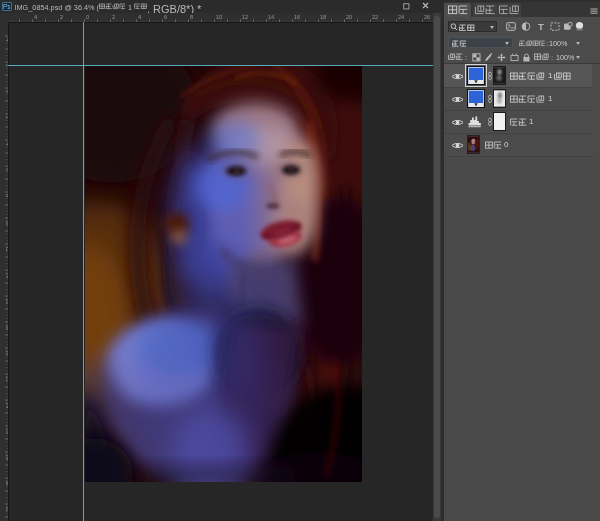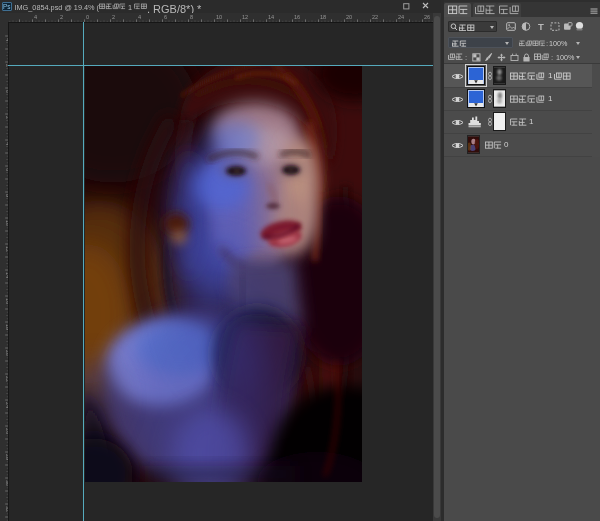--- a/index.html
+++ b/index.html
@@ -4,21 +4,21 @@
 html,body{margin:0;padding:0;}
 body{width:600px;height:521px;overflow:hidden;position:relative;
  font-family:"Liberation Sans",sans-serif; background:#4b4b4b;}
 .abs{position:absolute;transform:translateZ(0);}
 </style></head><body>
 
 <div class="abs" style="left:0;top:0;width:443px;height:521px;background:#262626"></div>
 <div class="abs" style="left:0;top:0;width:443px;height:13px;background:#2b2b2b"></div>
 <div class="abs" style="left:2px;top:2px;width:10px;height:9px;background:#0d2536;border:1px solid #3f6f92;border-radius:1px;box-sizing:border-box"></div>
 <div class="abs" style="left:3px;top:2.1px;width:9px;height:9px;font-size:6.4px;color:#8fc2e2;line-height:9px;">Ps</div>
-<div class="abs" style="left:14.5px;top:2.9px;font-size:7.3px;color:#b9b9b9;white-space:nowrap">IMG_0854.psd @ 19.4% (</div>
+<div class="abs" style="left:14.5px;top:2.9px;font-size:7.3px;color:#b9b9b9;white-space:nowrap">IMG_0854.psd @ 36.4% (</div>
 <svg style="position:absolute;left:99px;top:3.4px" width="28" height="8" viewBox="0 0 28 8">
     <g>
       <rect x="0.5" y="1.0" width="5.2" height="4.6" stroke="#b6b6b6" stroke-width="0.7" fill="none"></rect>
       <line x1="0.5" y1="3.3" x2="5.7" y2="3.3" stroke="#b6b6b6" stroke-width="0.7" fill="none"></line>
       <line x1="3.1" y1="1.0" x2="3.1" y2="5.6" stroke="#b6b6b6" stroke-width="0.7" fill="none"></line>
       <line x1="7.3" y1="1.0" x2="12.5" y2="1.0" stroke="#b6b6b6" stroke-width="0.7" fill="none"></line>
       <line x1="9.6" y1="1.0" x2="9.6" y2="5.6" stroke="#b6b6b6" stroke-width="0.7" fill="none"></line>
       <line x1="7.3" y1="3.5" x2="11.5" y2="3.5" stroke="#b6b6b6" stroke-width="0.7" fill="none"></line>
       <line x1="7.0" y1="5.6" x2="12.8" y2="5.6" stroke="#b6b6b6" stroke-width="0.7" fill="none"></line>
       <line x1="7.3" y1="2.4" x2="7.3" y2="5.6" stroke="#b6b6b6" stroke-width="0.7" fill="none"></line>

